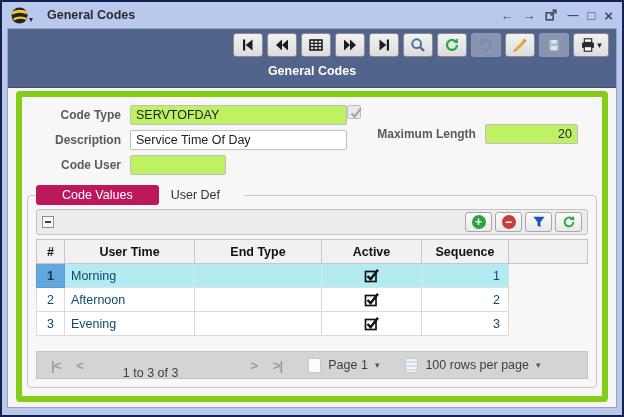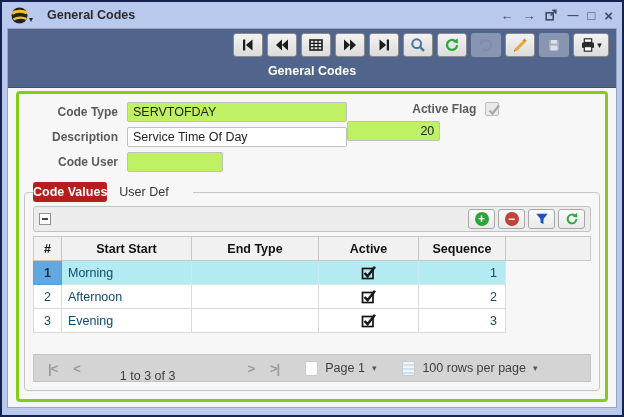--- a/index.html
+++ b/index.html
@@ -21,21 +21,21 @@
   .blue-header{ height:59px; flex:none; background:#51648c; border-bottom:1px solid #3e4f72; }
   .toolbar-row{ display:flex; justify-content:flex-end; gap:4px; padding:4px 7px 0; }
   .tb-btn{ width:30px; height:24px; background:linear-gradient(#f2f2f2,#dcdcdc);
     border:1px solid #8a8a8a; border-radius:3px; display:flex; align-items:center;
     justify-content:center; cursor:pointer; }
   .tb-btn svg{ display:block; }
   .tb-btn.disabled{ background:rgba(225,229,238,0.38); border-color:rgba(140,152,178,0.7); cursor:default; }
   .print-caret{ font-size:9px; color:#222; margin-left:1px; }
   .header-title{ text-align:center; color:#ffffff; font-weight:bold; font-size:12.5px; margin-top:7px; }
   
-  .outer-panel{ flex:1; margin:3px 8px 5px; border:3px solid #84cc16; border-radius:4px;
+  .outer-panel{ flex:1; margin:3px 8px 5px; border:6px solid #84cc16; border-radius:4px;
     background:#f7f7f7; display:flex; flex-direction:column; min-height:0; }
   .form-area{ display:flex; padding:8px 10px 0 0; flex:none; }
   .form-col-left{ width:57%; }
   .form-col-right{ width:43%; }
   .form-row{ display:flex; align-items:center; margin-bottom:5px; }
   .form-label{ width:108px; flex:none; text-align:right; font-size:12px; font-weight:bold;
     color:#5a5a5a; padding-right:9px; }
   .form-label-r{ width:138px; flex:none; text-align:right; font-size:12px; font-weight:bold;
     color:#5a5a5a; padding-right:9px; }
   .inp{ height:20px; border:1px solid #bfbfbf; border-radius:2px; font-size:12.5px;
@@ -44,21 +44,21 @@
   .w-big{ width:292px; } .w-small{ width:96px; } .w-num{ width:93px; text-align:right; }
   .chk{ width:14px; height:14px; border:1px solid #bdbdbd; background:#e9e9e9; border-radius:2px;
     position:relative; display:inline-block; }
   .chk svg{ position:absolute; top:-1px; left:0; }
   
   .tab-panel{ flex:1; margin:15px 5px 8px; border:1px solid #c6c6c6; border-radius:4px;
     background:#f7f7f7; position:relative; display:flex; flex-direction:column; min-height:0; }
   .tabs{ position:absolute; top:-11px; left:8px; display:flex; align-items:center;
     background:#f7f7f7; padding-right:12px; }
   .tab{ font-size:12.5px; cursor:pointer; }
-  .tab.active{ background:#b91c1c; color:#fff; font-weight:bold; border-radius:3px; padding:3px 0; }
+  .tab.active{ background:#be185d; color:#fff; font-weight:normal; border-radius:3px; padding:3px 26px; }
   .tab.inactive{ color:#333; padding:3px 12px; }
   
   .grid-toolbar{ margin:13px 8px 2px; height:26px; flex:none; background:#ececec;
     border:1px solid #c2c2c2; border-radius:3px; display:flex; align-items:center; padding:0 5px; }
   .collapse-box{ width:12px; height:12px; border:1px solid #8f8f8f; background:#fbfbfb;
     display:flex; align-items:center; justify-content:center; cursor:pointer; }
   .collapse-box span{ width:6px; height:2px; background:#444; display:block; }
   .grid-toolbar .spacer{ flex:1; }
   .gt-btn{ width:27px; height:20px; background:linear-gradient(#fbfbfb,#e9e9e9);
     border:1px solid #a8a8a8; border-radius:3px; display:flex; align-items:center;
@@ -216,28 +216,28 @@
             <span class="form-label">Description</span>
             <input class="inp w-big" value="Service Time Of Day" style="">
           </div>
           <div class="form-row">
             <span class="form-label">Code User</span>
             <input class="inp ro w-small" readonly="" value="" style="">
           </div>
         </div>
         <div class="form-col-right">
           <div class="form-row">
-            <span class="form-label-r">Active Flag</span>
             <span class="chk">
               <svg width="16" height="16" viewBox="0 0 16 16">
                 <polyline points="3.5,8.5 6.5,11.5 13,3.5" fill="none" stroke="#a7a7a7" stroke-width="2.2"></polyline>
               </svg>
             </span>
           </div>
           <div class="form-row">
+            <span class="form-label-r">Maximum Length</span>
             <input class="inp ro w-num" readonly="" value="20" style="">
           </div>
         </div>
       </div>
 
       <div class="tab-panel">
         <div class="tabs">
           <span class="tab active">Code Values</span>
           <span class="tab inactive">User Def</span>
         </div>
@@ -271,21 +271,21 @@
             <col style="width:28px">
               <col style="width:130px">
               <col style="width:127px">
             <col style="width:100px">
               <col style="width:87px">
               <col>
           </colgroup>
           <thead>
             <tr>
               <th>#</th>
-              <th>Start Start</th>
+              <th>User Time</th>
               <th>End Type</th>
               <th>Active</th>
               <th>Sequence</th>
               <th class="filler"></th>
             </tr>
           </thead>
           <tbody>
             <tr class="selected">
               <td class="c-num">1</td>
               <td>Morning</td>

